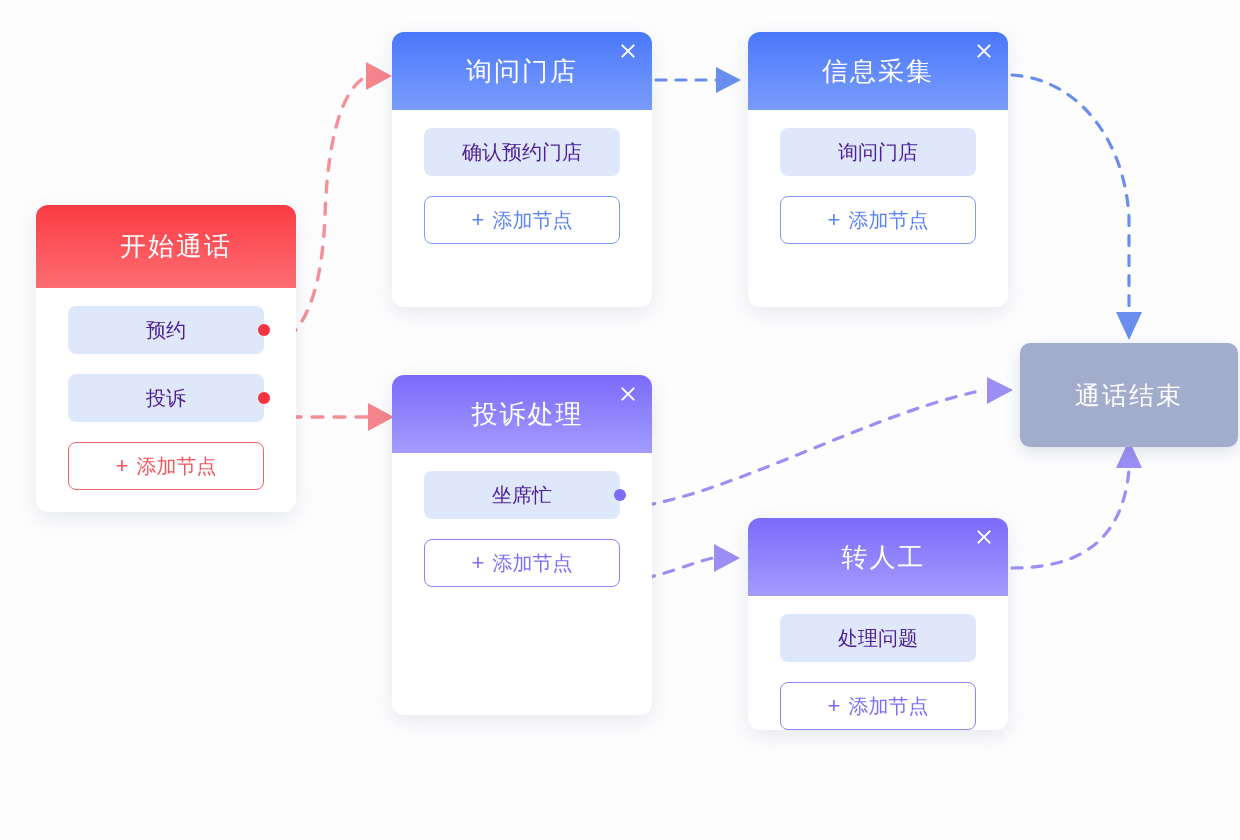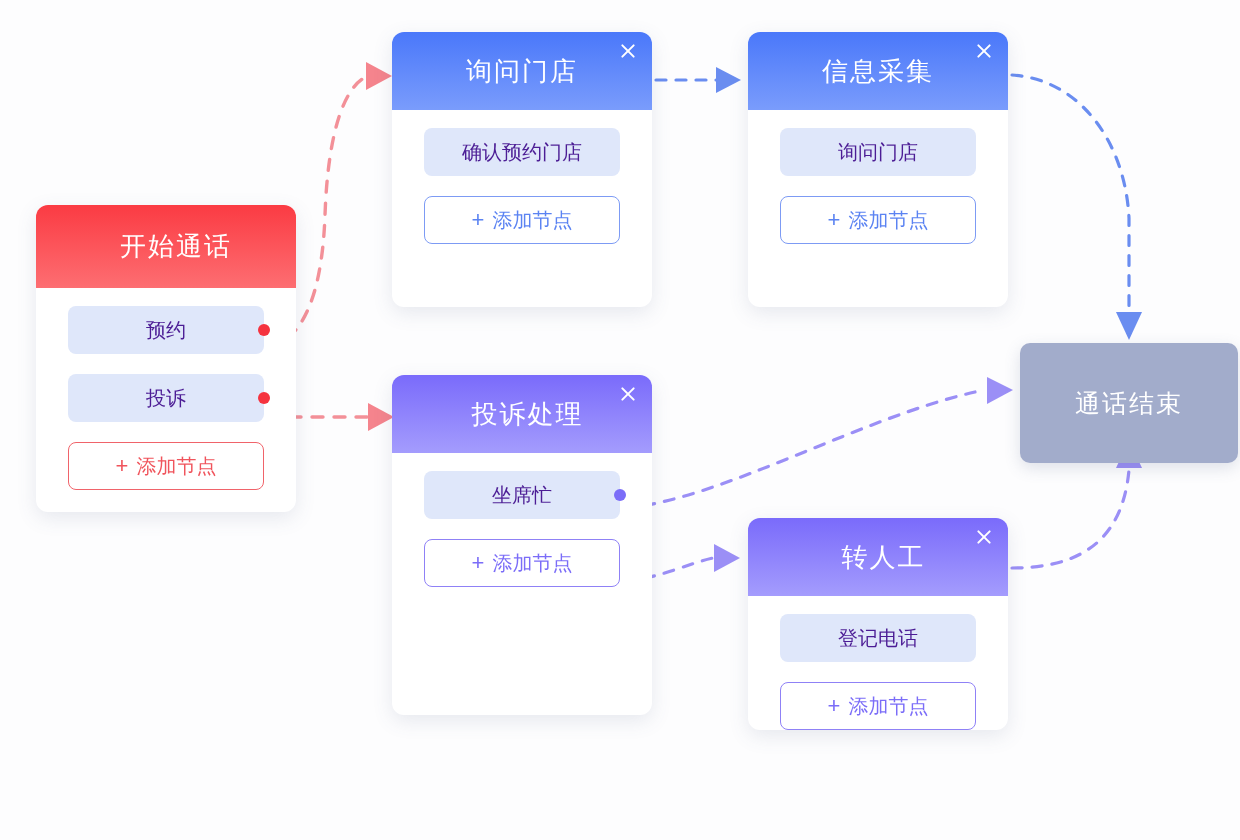--- a/index.html
+++ b/index.html
@@ -249,26 +249,26 @@
     </div>
   </div>
 
   <div class="node theme-purple" id="node-transfer-agent" style="left:748px; top:518px; width:260px; height:212px;">
     <div class="node-header">
       <span>转人工</span>
       <span class="close-icon"></span>
     </div>
     <div class="node-body">
       <div class="opt">
-        <span>登记电话</span>
-      </div>
-      <div class="addbtn">
-        <span class="plus">+</span>
-        <span>添加节点</span>
-      </div>
-    </div>
-  </div>
-
-  <div class="end-node" id="node-call-end" style="left:1020px; top:343px; width:218px; height:120px;">
+        <span>处理问题</span>
+      </div>
+      <div class="addbtn">
+        <span class="plus">+</span>
+        <span>添加节点</span>
+      </div>
+    </div>
+  </div>
+
+  <div class="end-node" id="node-call-end" style="left:1020px; top:343px; width:218px; height:104px;">
     <span>通话结束</span>
   </div>
 
 </div>
 
 </body></html>

